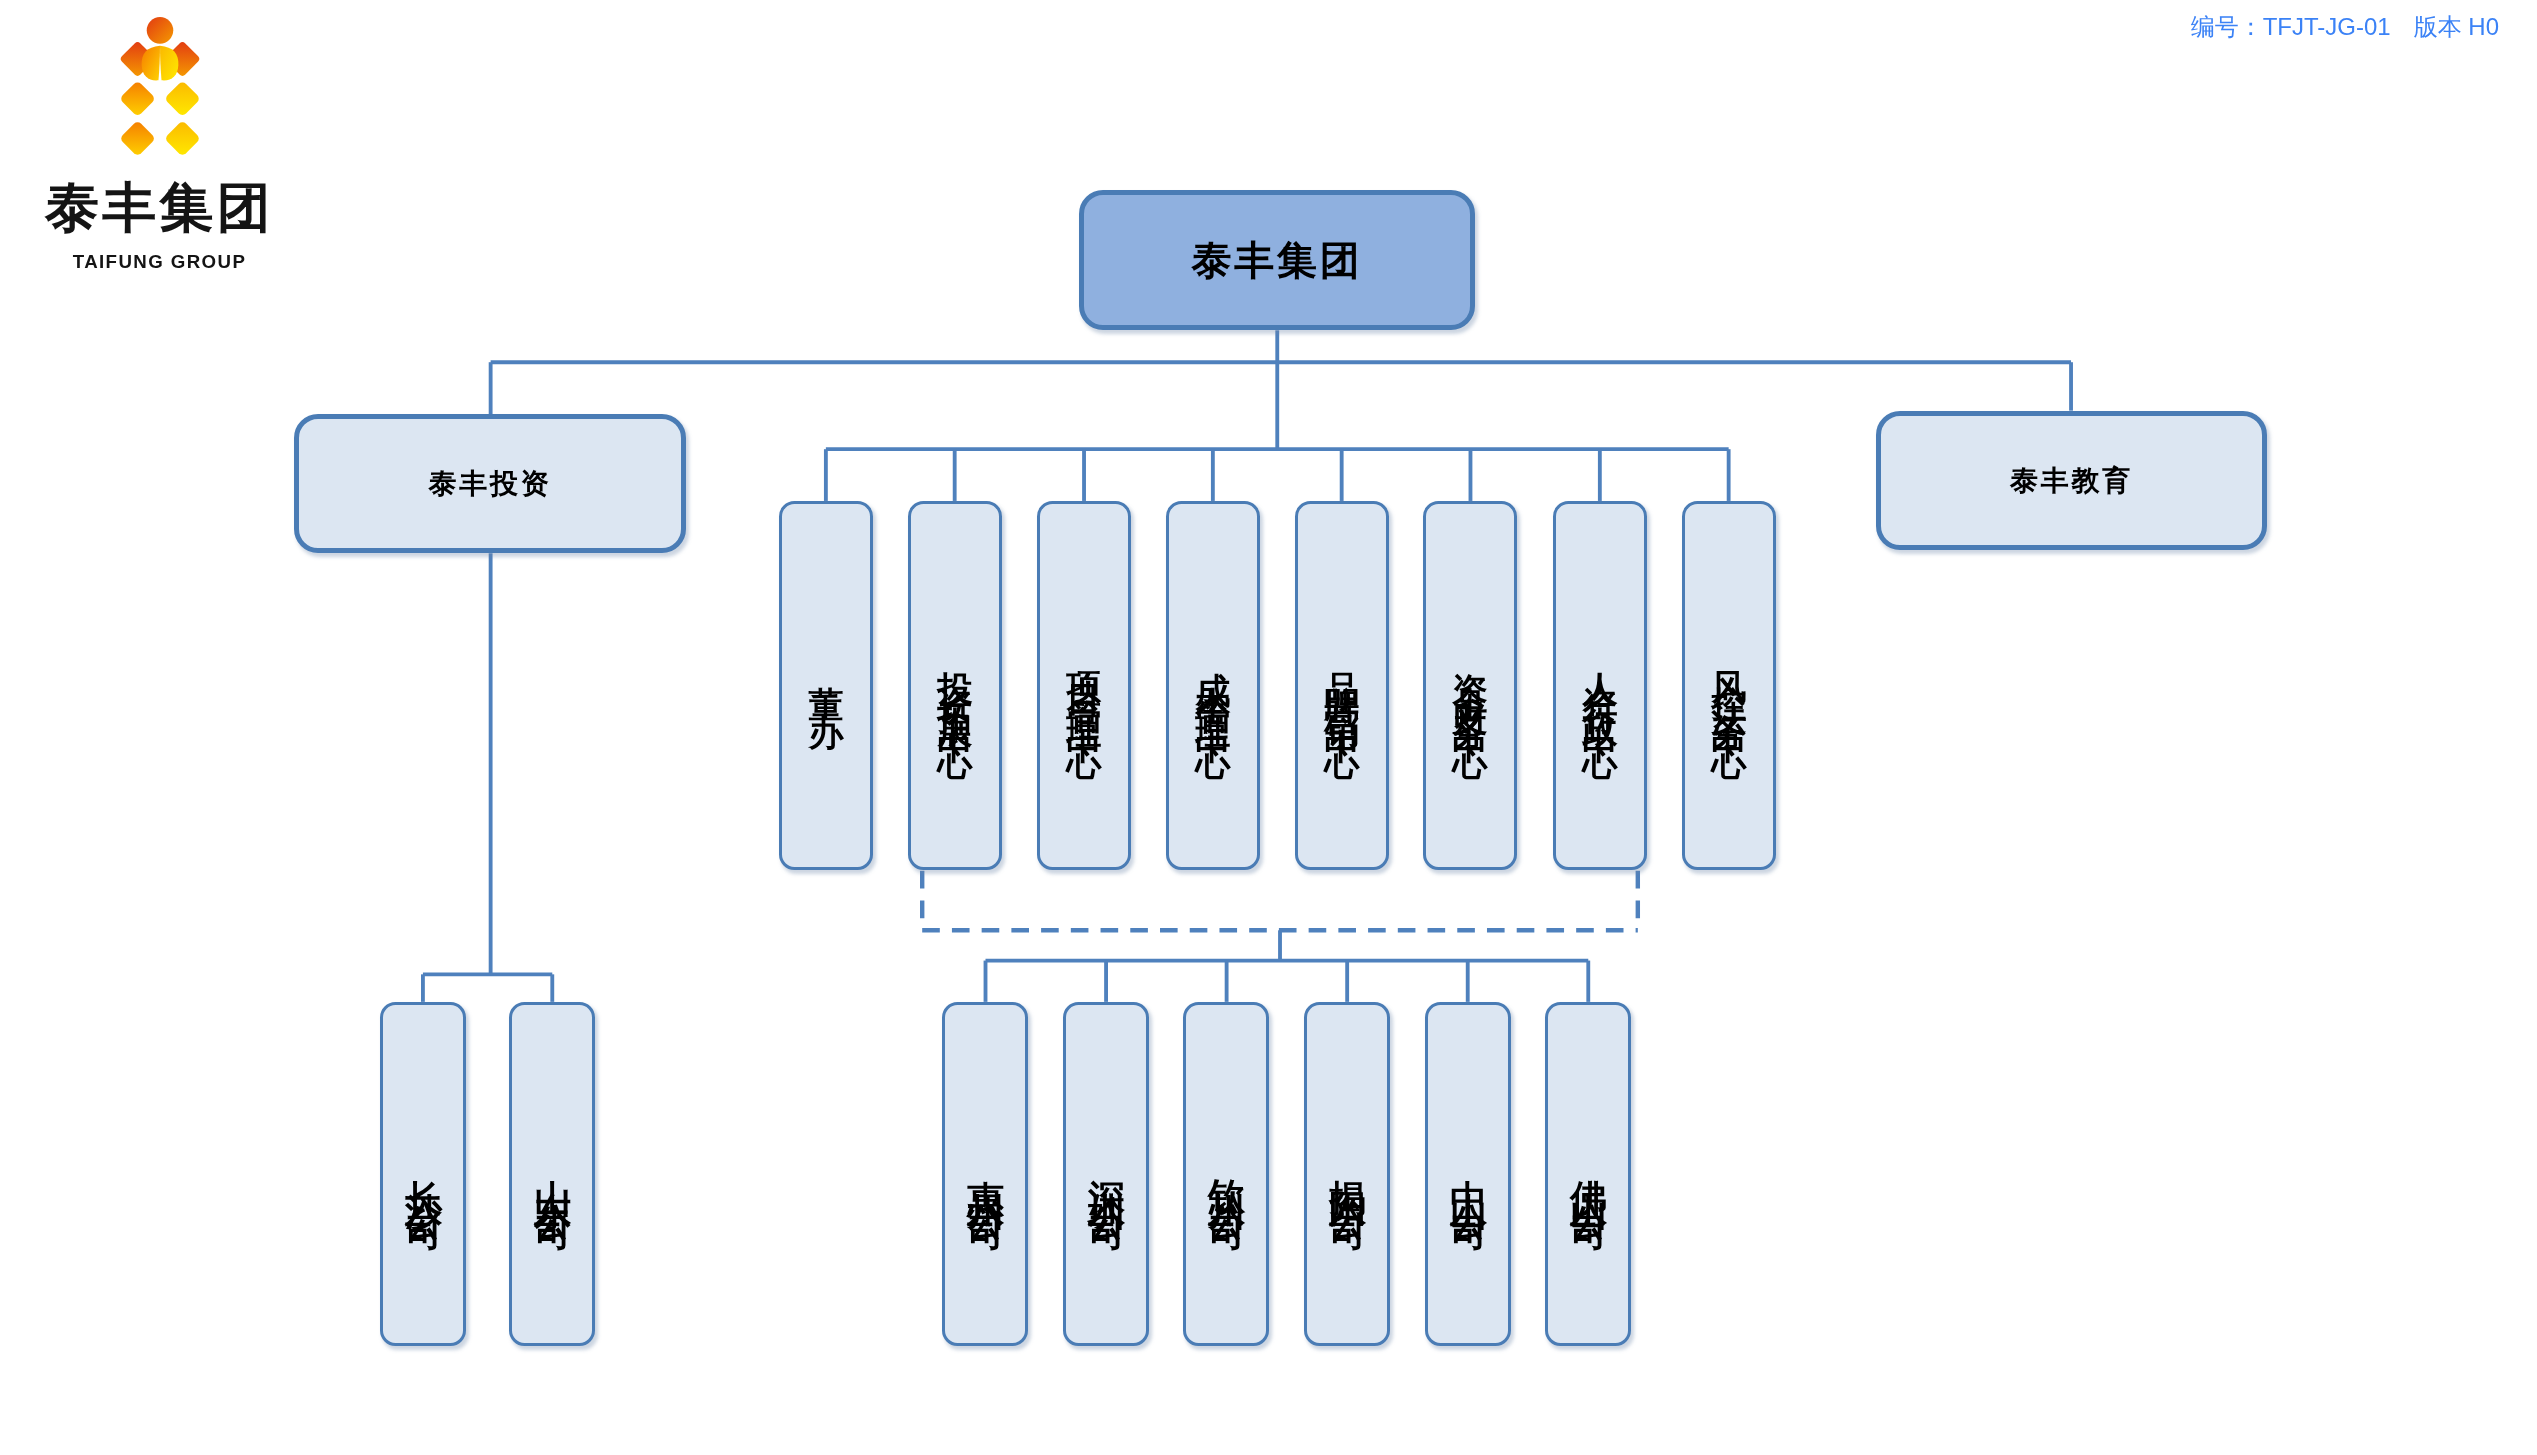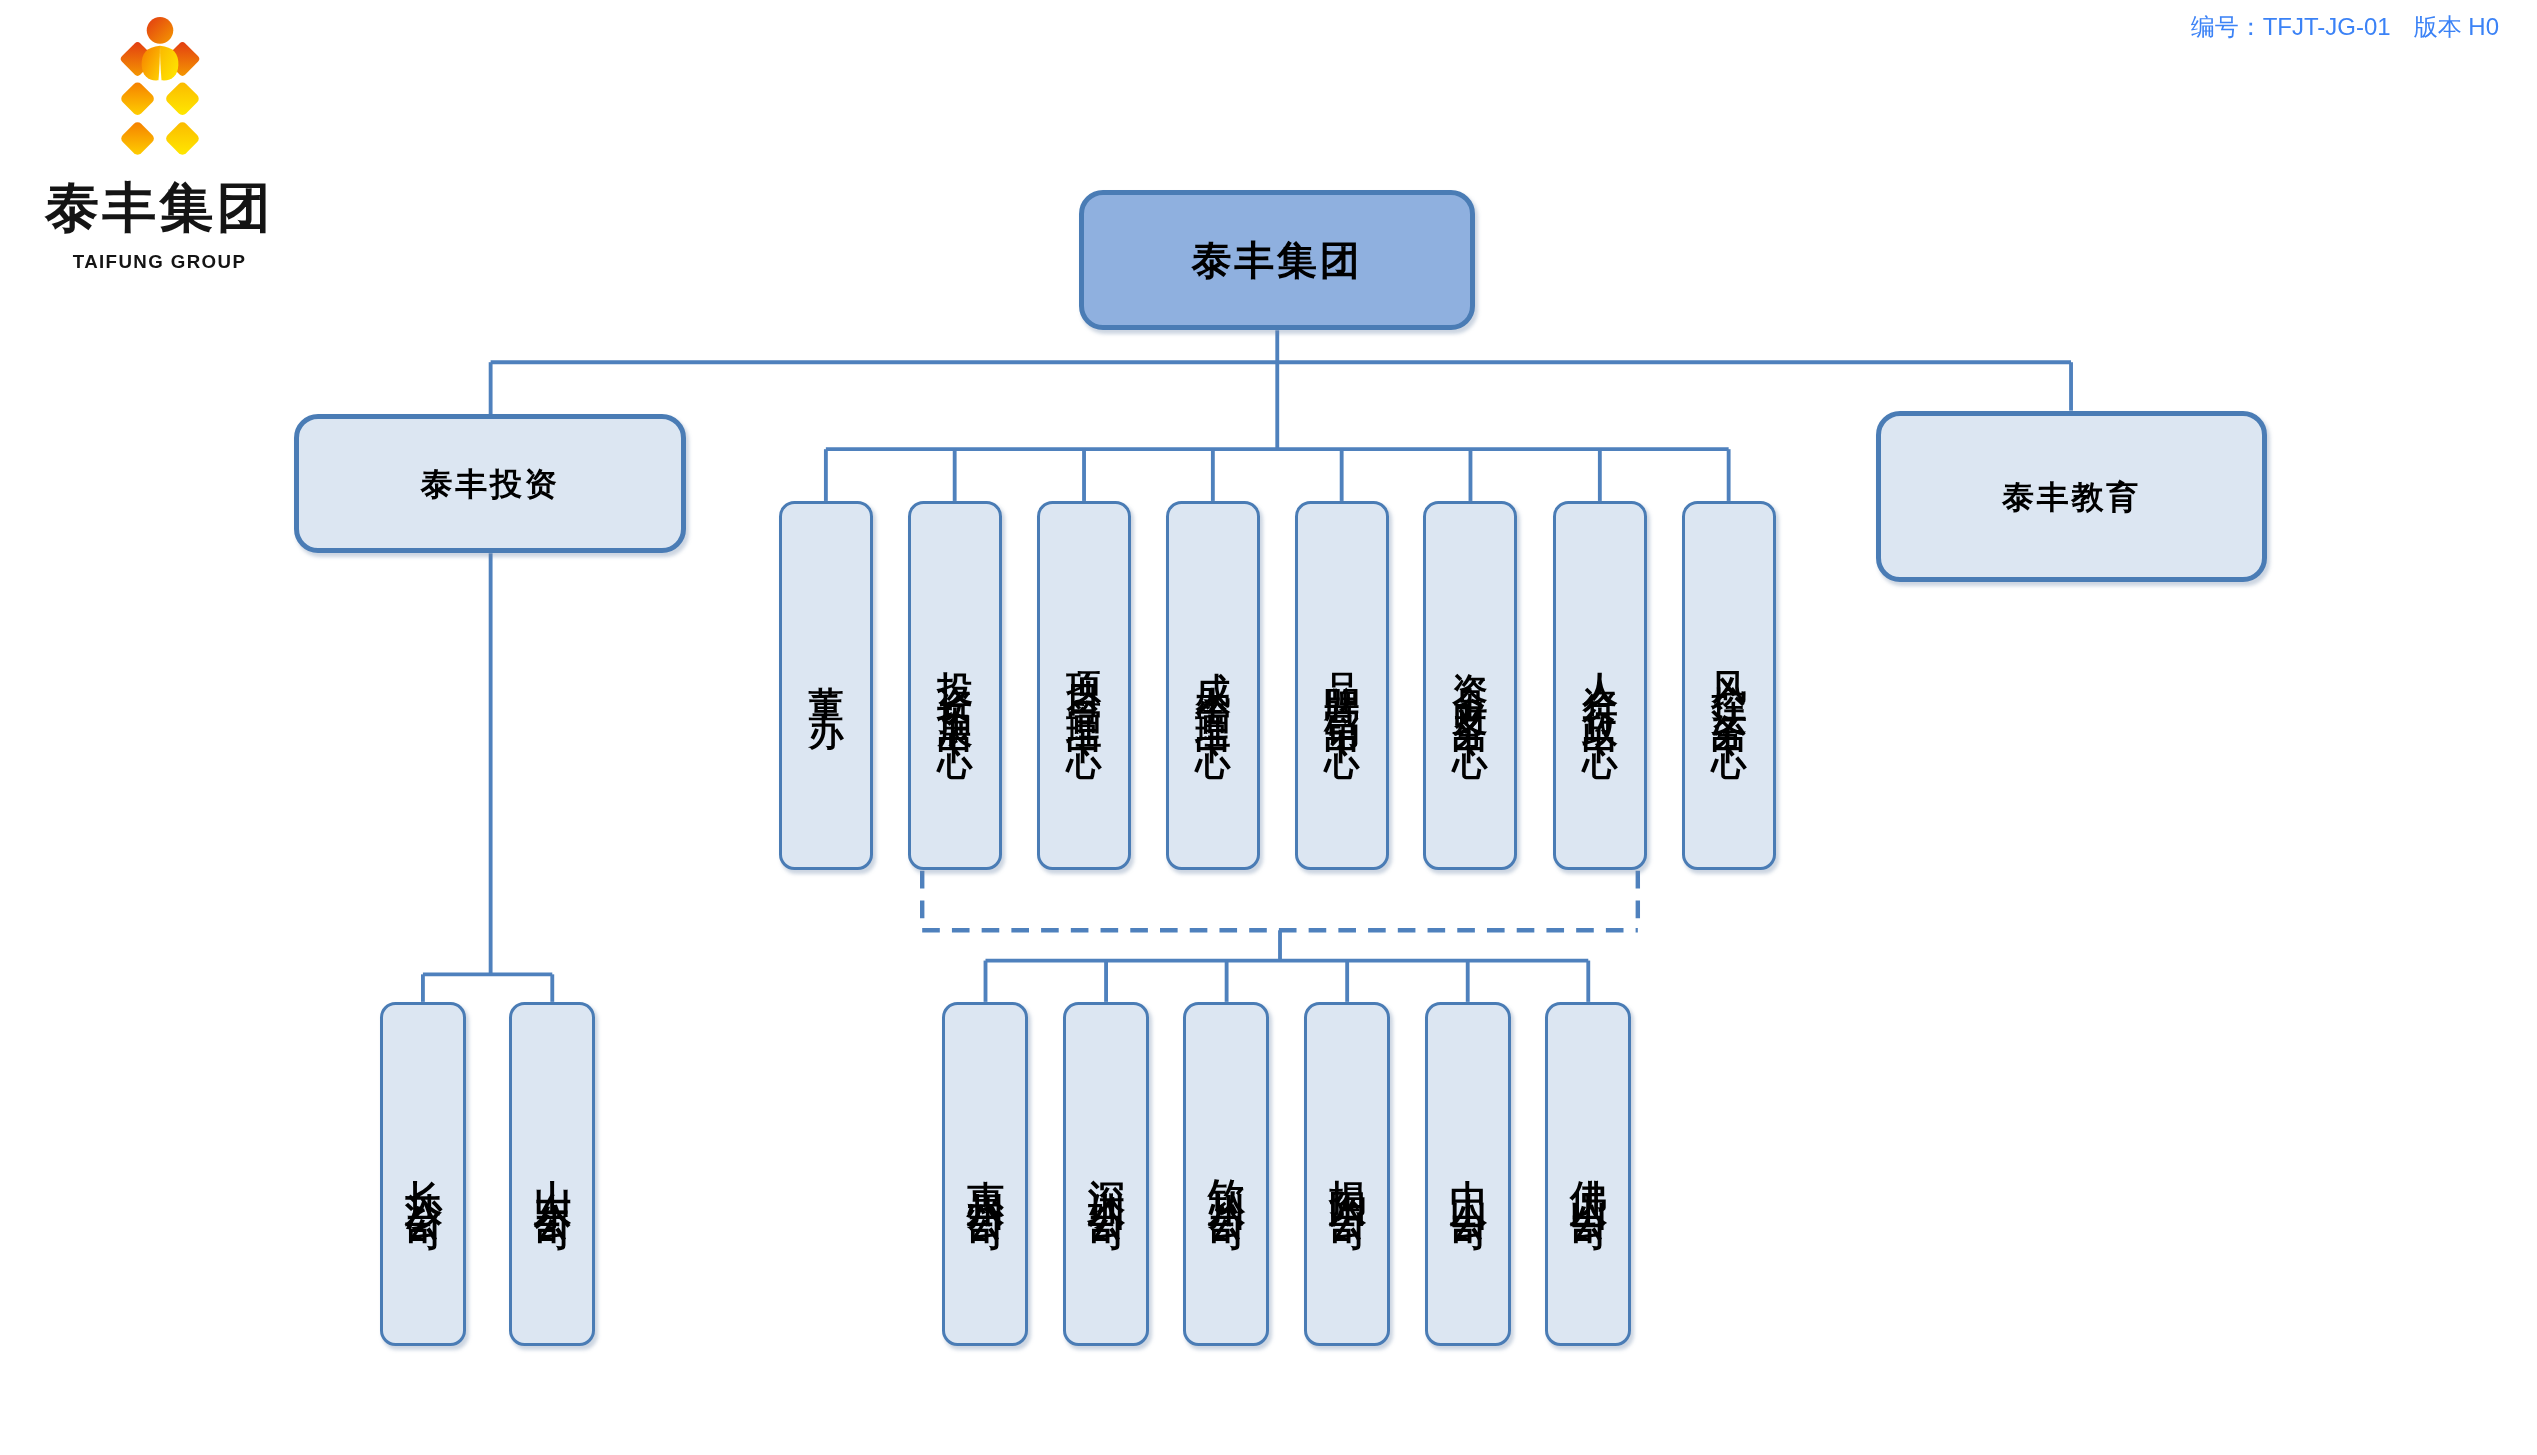--- a/index.html
+++ b/index.html
@@ -19,21 +19,21 @@
   .doccode{position:absolute;right:39px;top:11px;font-size:24px;color:#3b82f6;white-space:nowrap;}
   .doccode .ver{margin-left:23px;}
 
   
   .node{
     position:absolute;box-sizing:border-box;
     background:#DCE6F2;border:3.9px solid #4A7CB5;border-radius:15.4px;
     display:flex;align-items:center;justify-content:center;
     box-shadow:2.2px 3.3px 3.9px rgba(110,135,170,.35);
   }
-  .node .t{font-weight:bold;color:#000;font-size:32px;letter-spacing:2.8px;white-space:nowrap;line-height:1.25;}
+  .node .t{font-weight:bold;color:#000;font-size:28px;letter-spacing:2.8px;white-space:nowrap;line-height:1.25;}
   .node.h{border-radius:24px;border-width:5px;}
   .node.root{background:#8FB0DF;border-width:5.5px;}
   .node.root .t{font-size:40px;}
   .node.v .t{writing-mode:vertical-rl;text-orientation:upright;font-size:35px;letter-spacing:.40em;}
   .node.v.short .t{letter-spacing:.80em;}
   .node.co .t{font-size:37px;letter-spacing:.33em;}
 </style>
 </head>
 <body>
 
@@ -113,21 +113,21 @@
     <span>编号：TFJT-JG-01</span><span class="ver">版本 H0</span>
   </div>
 
   <div class="node root h" style="left:1079px;top:190px;width:396px;height:140px;">
     <span class="t">泰丰集团</span>
   </div>
 
   <div class="node h" style="left:294px;top:414px;width:392px;height:139px;">
     <span class="t">泰丰投资</span>
   </div>
-  <div class="node h" style="left:1876px;top:411px;width:391px;height:171px;text-align:right;">
+  <div class="node h" style="left:1876px;top:411px;width:391px;height:139px;text-align:right;">
     <span class="t">泰丰教育</span>
   </div>
 
   <div class="node v short" style="left:779px;top:501px;width:94px;height:369px;">
     <span class="t">董办</span>
   </div>
   <div class="node v" style="left:908px;top:501px;width:94px;height:369px;">
     <span class="t">投资拓展中心</span>
   </div>
   <div class="node v" style="left:1037px;top:501px;width:94px;height:369px;">

